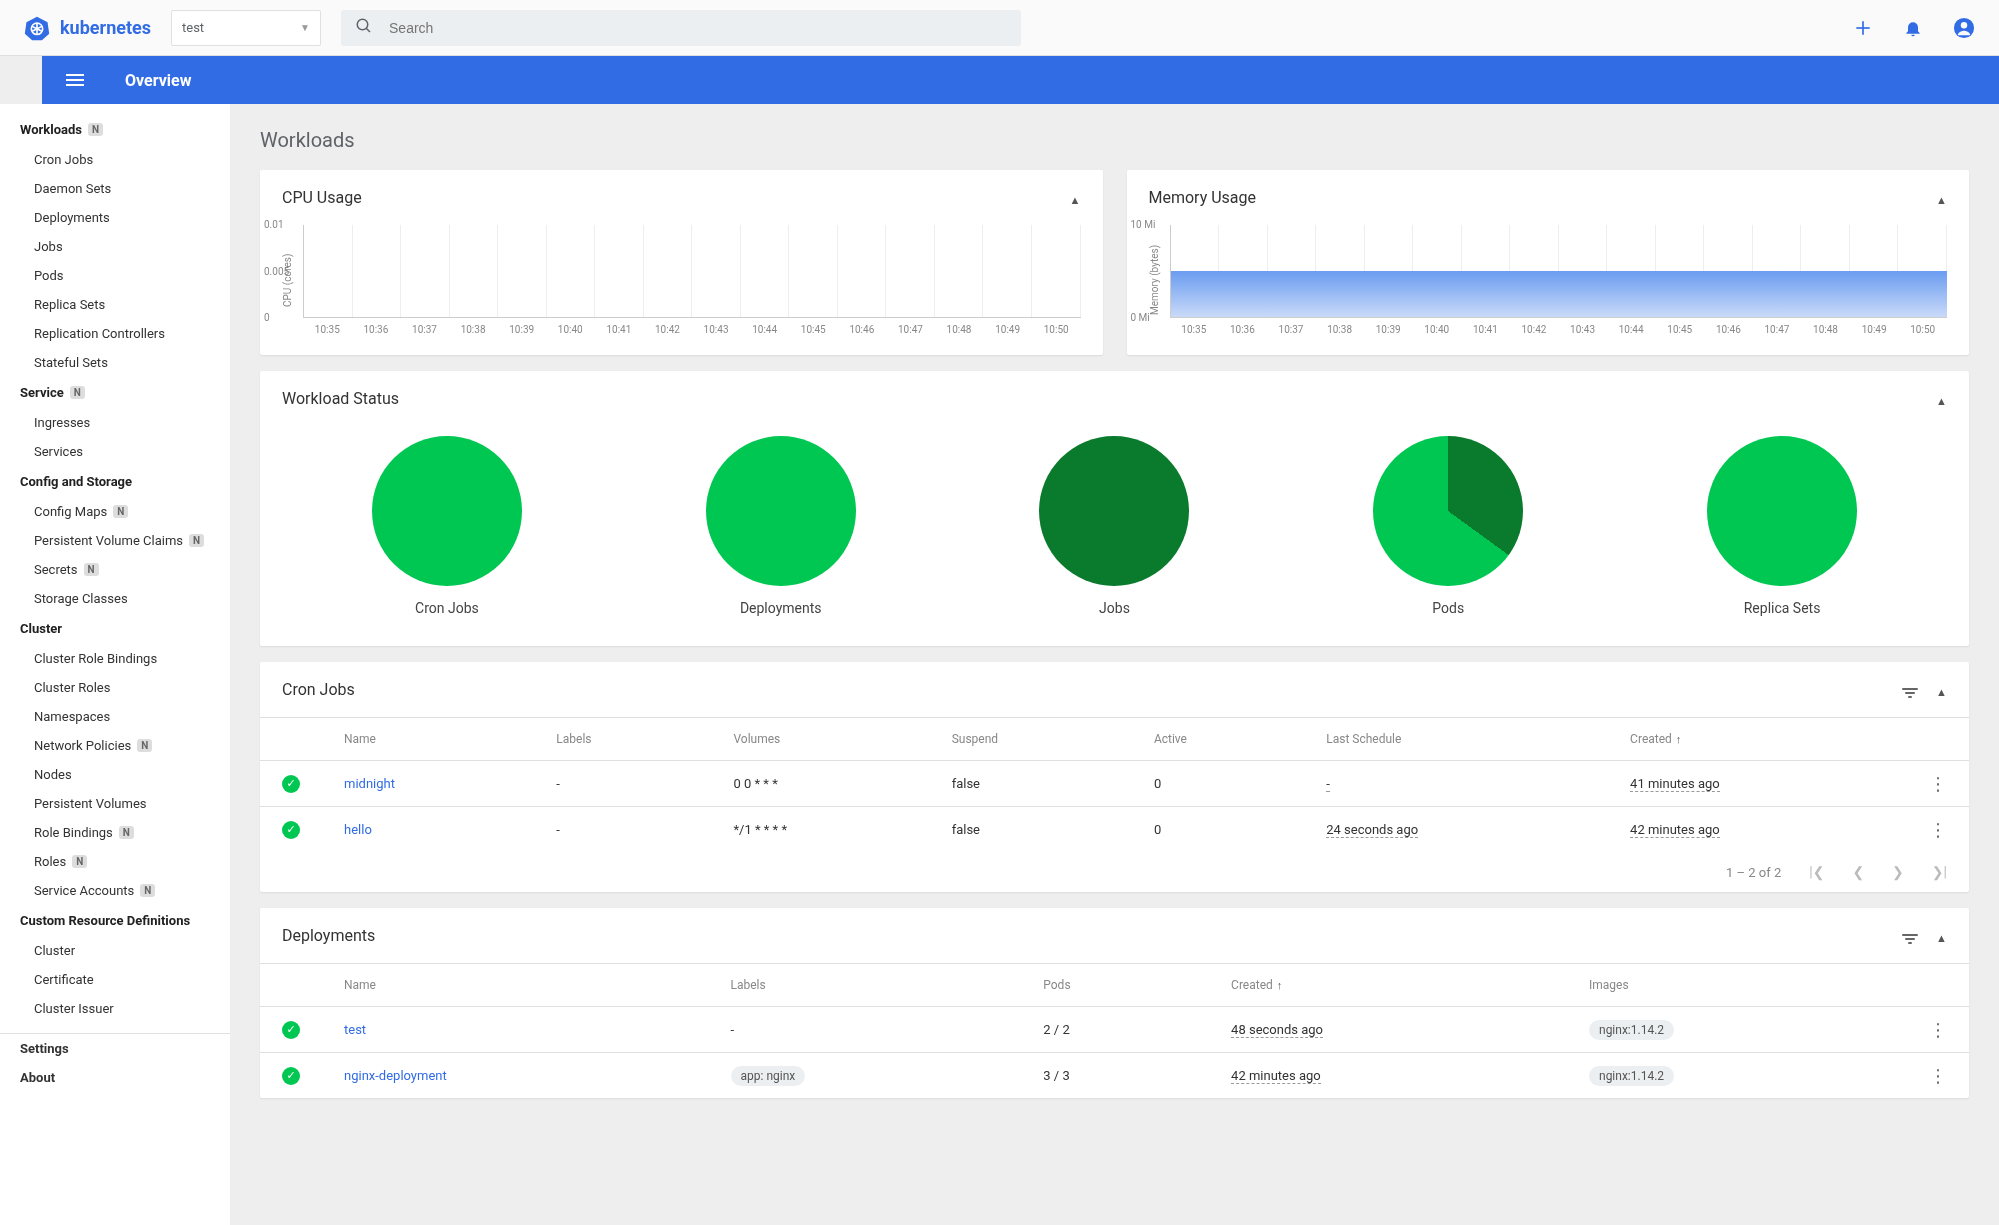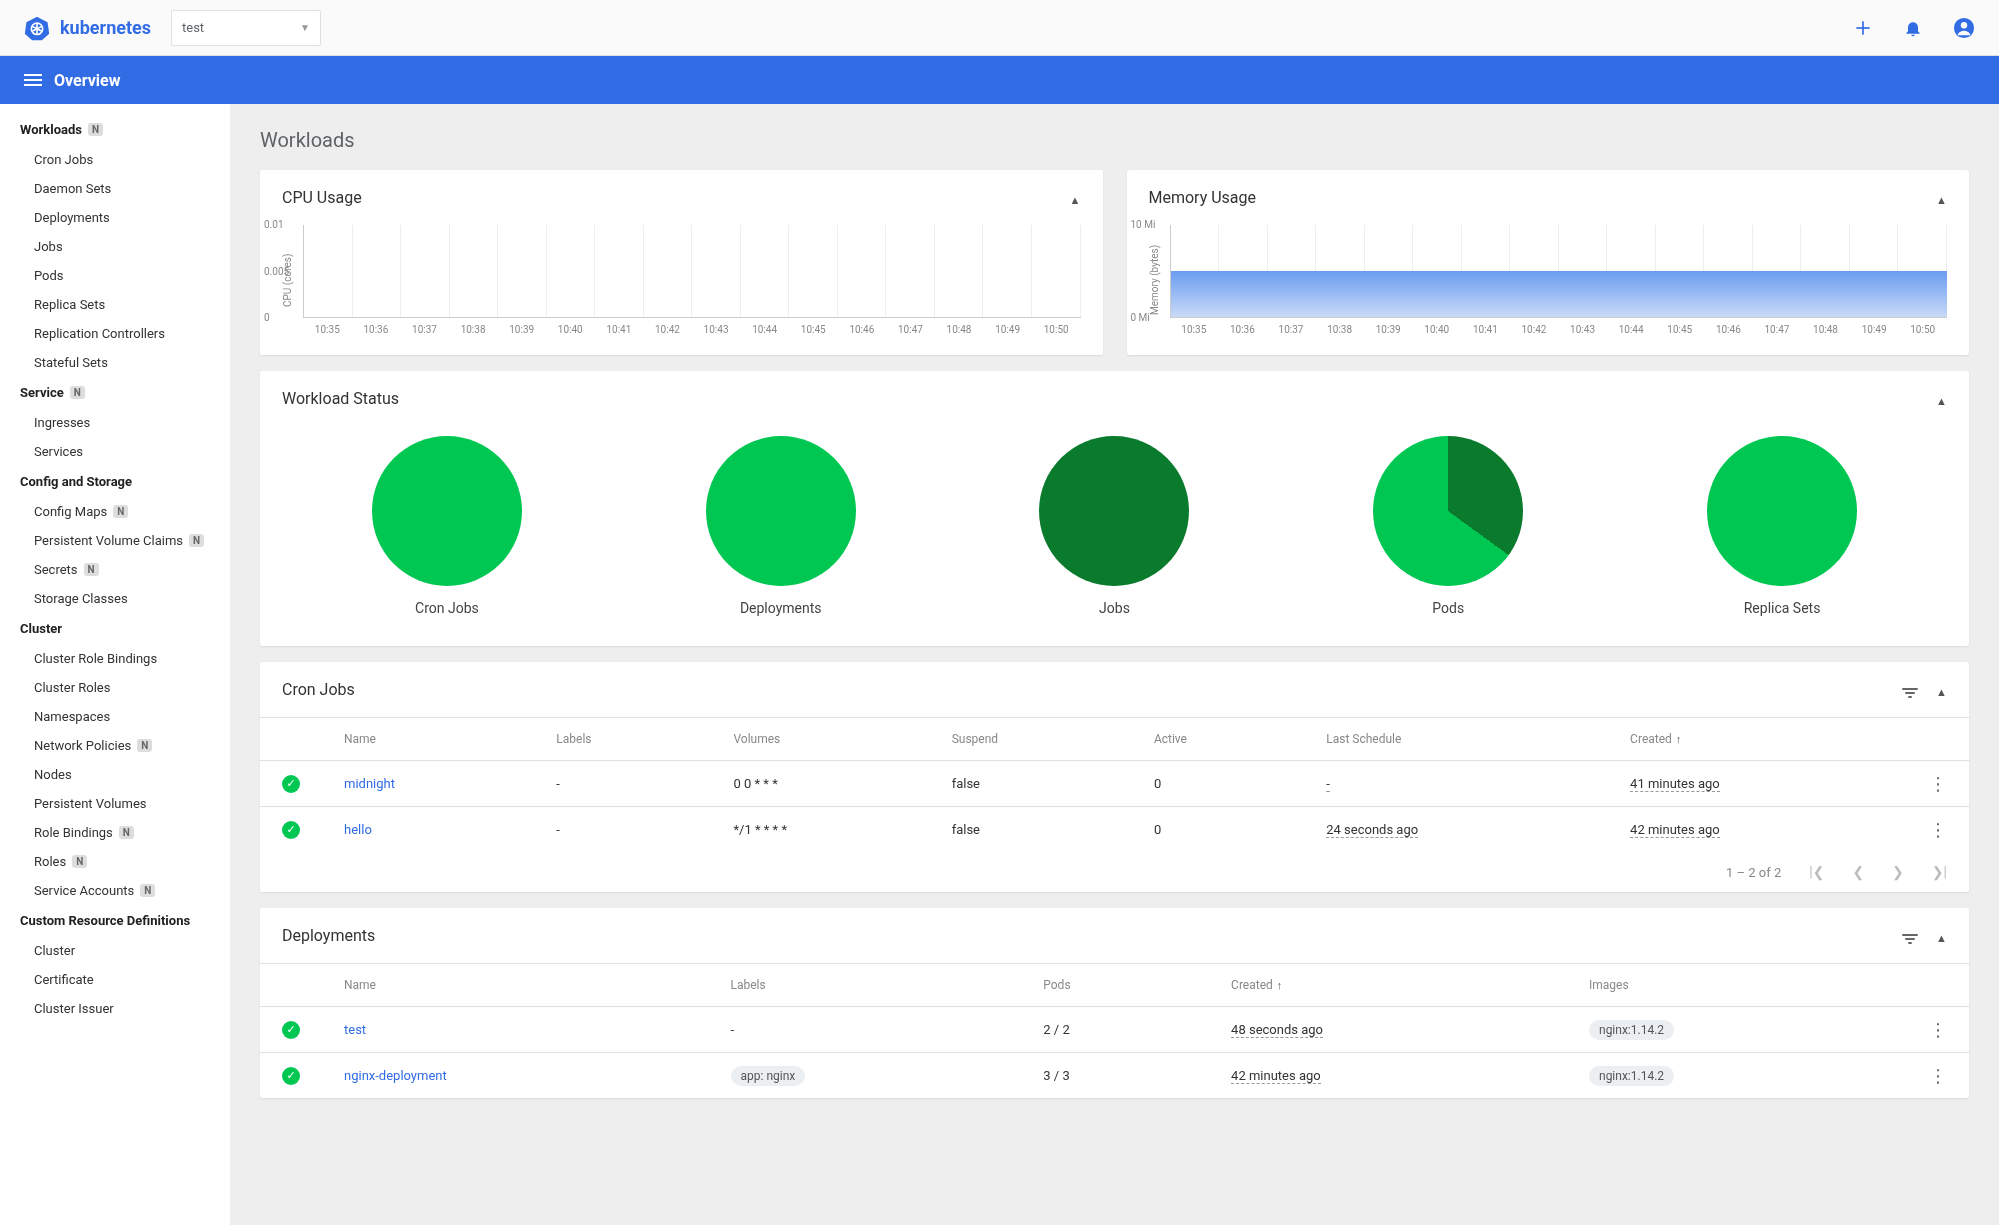--- a/index.html
+++ b/index.html
@@ -25,21 +25,21 @@
   .brand { display:flex; align-items:center; gap:10px; font-weight:700; color:var(--blue); font-size:18px;}
   .brand svg { width:26px; height:26px;}
   .ns-select { position:relative; width:150px; height:36px; background:#fff; border:1px solid var(--border); border-radius:2px; display:flex; align-items:center; padding:0 10px; color:var(--text-muted); font-size:13px;}
   .ns-select .caret { margin-left:auto; font-size:10px; color:#999;}
   .search { display:flex; align-items:center; background:var(--chip); border-radius:2px; height:36px; padding:0 14px; width:680px; color:var(--text-muted); gap:14px;}
   .search input { border:none; outline:none; background:transparent; font-size:14px; width:100%; color:var(--text);}
   .top-right { margin-left:auto; display:flex; align-items:center; gap:30px; color:var(--blue);}
   .icon-btn { cursor:pointer; display:flex; align-items:center; justify-content:center;}
 
   
-  .bluebar { height:48px; background:var(--blue); color:#fff; display:flex; align-items:center; padding:8px 24px; gap:12px; font-size:16px; font-weight:500;}
+  .bluebar { height:48px; background:var(--blue); color:#fff; display:flex; align-items:center; padding:8px 24px; gap:41px; font-size:16px; font-weight:500;margin-left:42px;}
   .hamburger { display:flex; flex-direction:column; gap:3px; cursor:pointer;}
   .hamburger span { width:18px; height:2px; background:#fff;}
 
   
   .layout { display:flex; }
   .sidebar { width:230px; background:#fff; min-height:calc(1225px - 56px - 48px); padding:10px 0; font-size:13px;}
   .sidebar .section-title { font-weight:700; padding:8px 20px; display:flex; align-items:center; gap:6px;}
   .sidebar .ns-badge { background:#ddd; color:#666; border-radius:3px; font-size:10px; padding:1px 4px; font-weight:700;}
   .sidebar .item { padding:7px 20px 7px 34px; color:#333; cursor:pointer; display:flex; align-items:center; gap:6px;}
   .sidebar .footer { border-top:1px solid var(--border); margin-top:10px;}
@@ -108,20 +108,29 @@
           <line x1="16" y1="17" x2="16" y2="24"></line>
           <line x1="16" y1="17" x2="10" y2="20"></line>
           <line x1="16" y1="17" x2="10" y2="14"></line>
         </g>
       </svg>
     <span>kubernetes</span>
   </div>
   <div class="ns-select">
     <span>test</span>
     <span class="caret">▼</span>
+  </div>
+  <div class="search">
+    <span>
+      <svg width="18" height="18" viewBox="0 0 24 24" fill="none" stroke="#5f6368" stroke-width="2">
+          <circle cx="10" cy="10" r="7"></circle>
+          <line x1="20" y1="20" x2="15" y2="15"></line>
+        </svg>
+    </span>
+    <input placeholder="Search" style="">
   </div>
   <div class="top-right">
     <span class="icon-btn">
       <svg width="20" height="20" viewBox="0 0 24 24" stroke="#326ce5" stroke-width="2">
           <line x1="12" y1="4" x2="12" y2="20"></line>
           <line x1="4" y1="12" x2="20" y2="12"></line>
         </svg>
     </span>
     <span class="icon-btn">
       <svg width="20" height="20" viewBox="0 0 24 24" fill="#326ce5">
@@ -174,20 +183,24 @@
       <div class="item">Network Policies<span class="ns-badge">N</span></div>
       <div class="item">Nodes</div>
       <div class="item">Persistent Volumes</div>
       <div class="item">Role Bindings<span class="ns-badge">N</span></div>
       <div class="item">Roles<span class="ns-badge">N</span></div>
       <div class="item">Service Accounts<span class="ns-badge">N</span></div>
       <div class="section-title">Custom Resource Definitions</div>
       <div class="item">Cluster</div>
       <div class="item">Certificate</div>
       <div class="item">Cluster Issuer</div>
+      <div class="footer">
+        <div class="item">Settings</div>
+        <div class="item">About</div>
+      </div>
     </div>
 
   <div class="main">
     <h2 class="page-title">Workloads</h2>
 
     <div class="row2" id="charts-row">
         <div class="card">
           <div class="card-header">
             <span>CPU Usage</span>
             <span class="spacer"></span>

